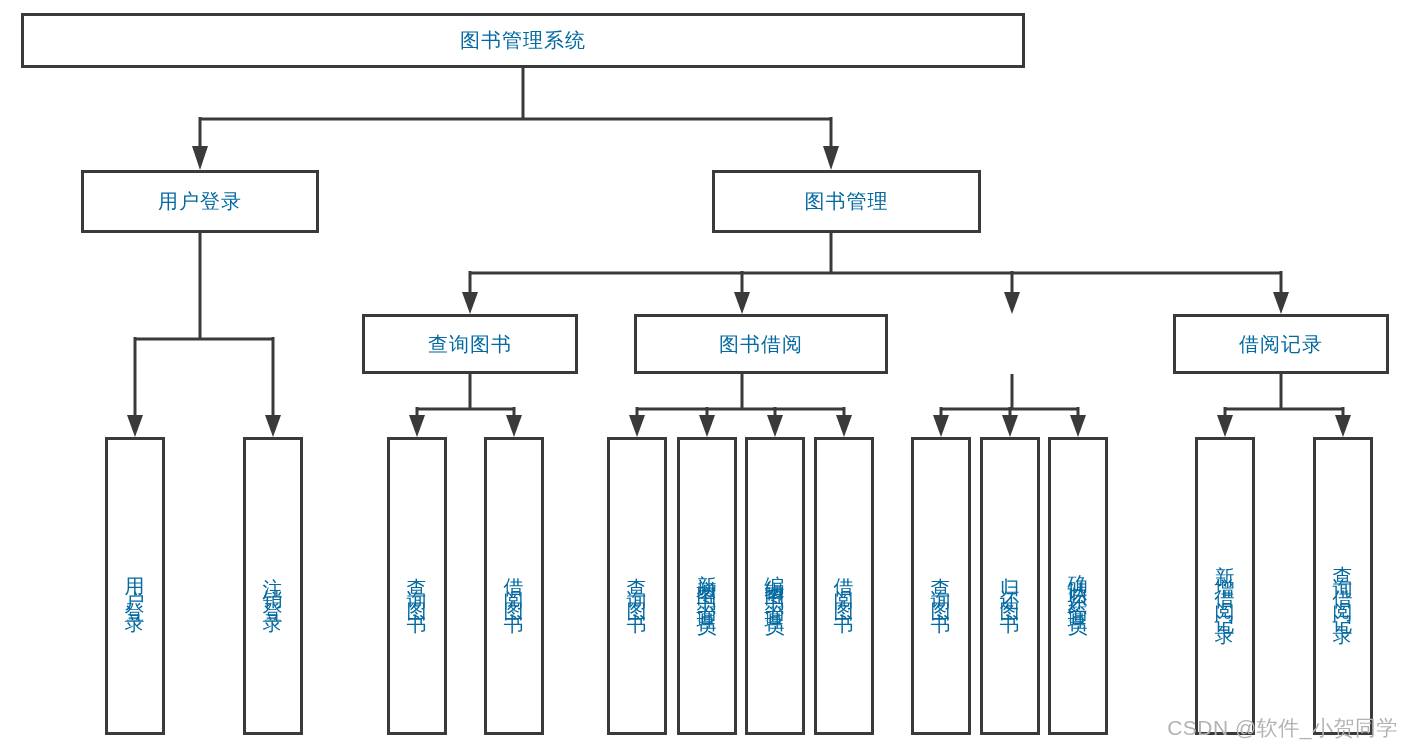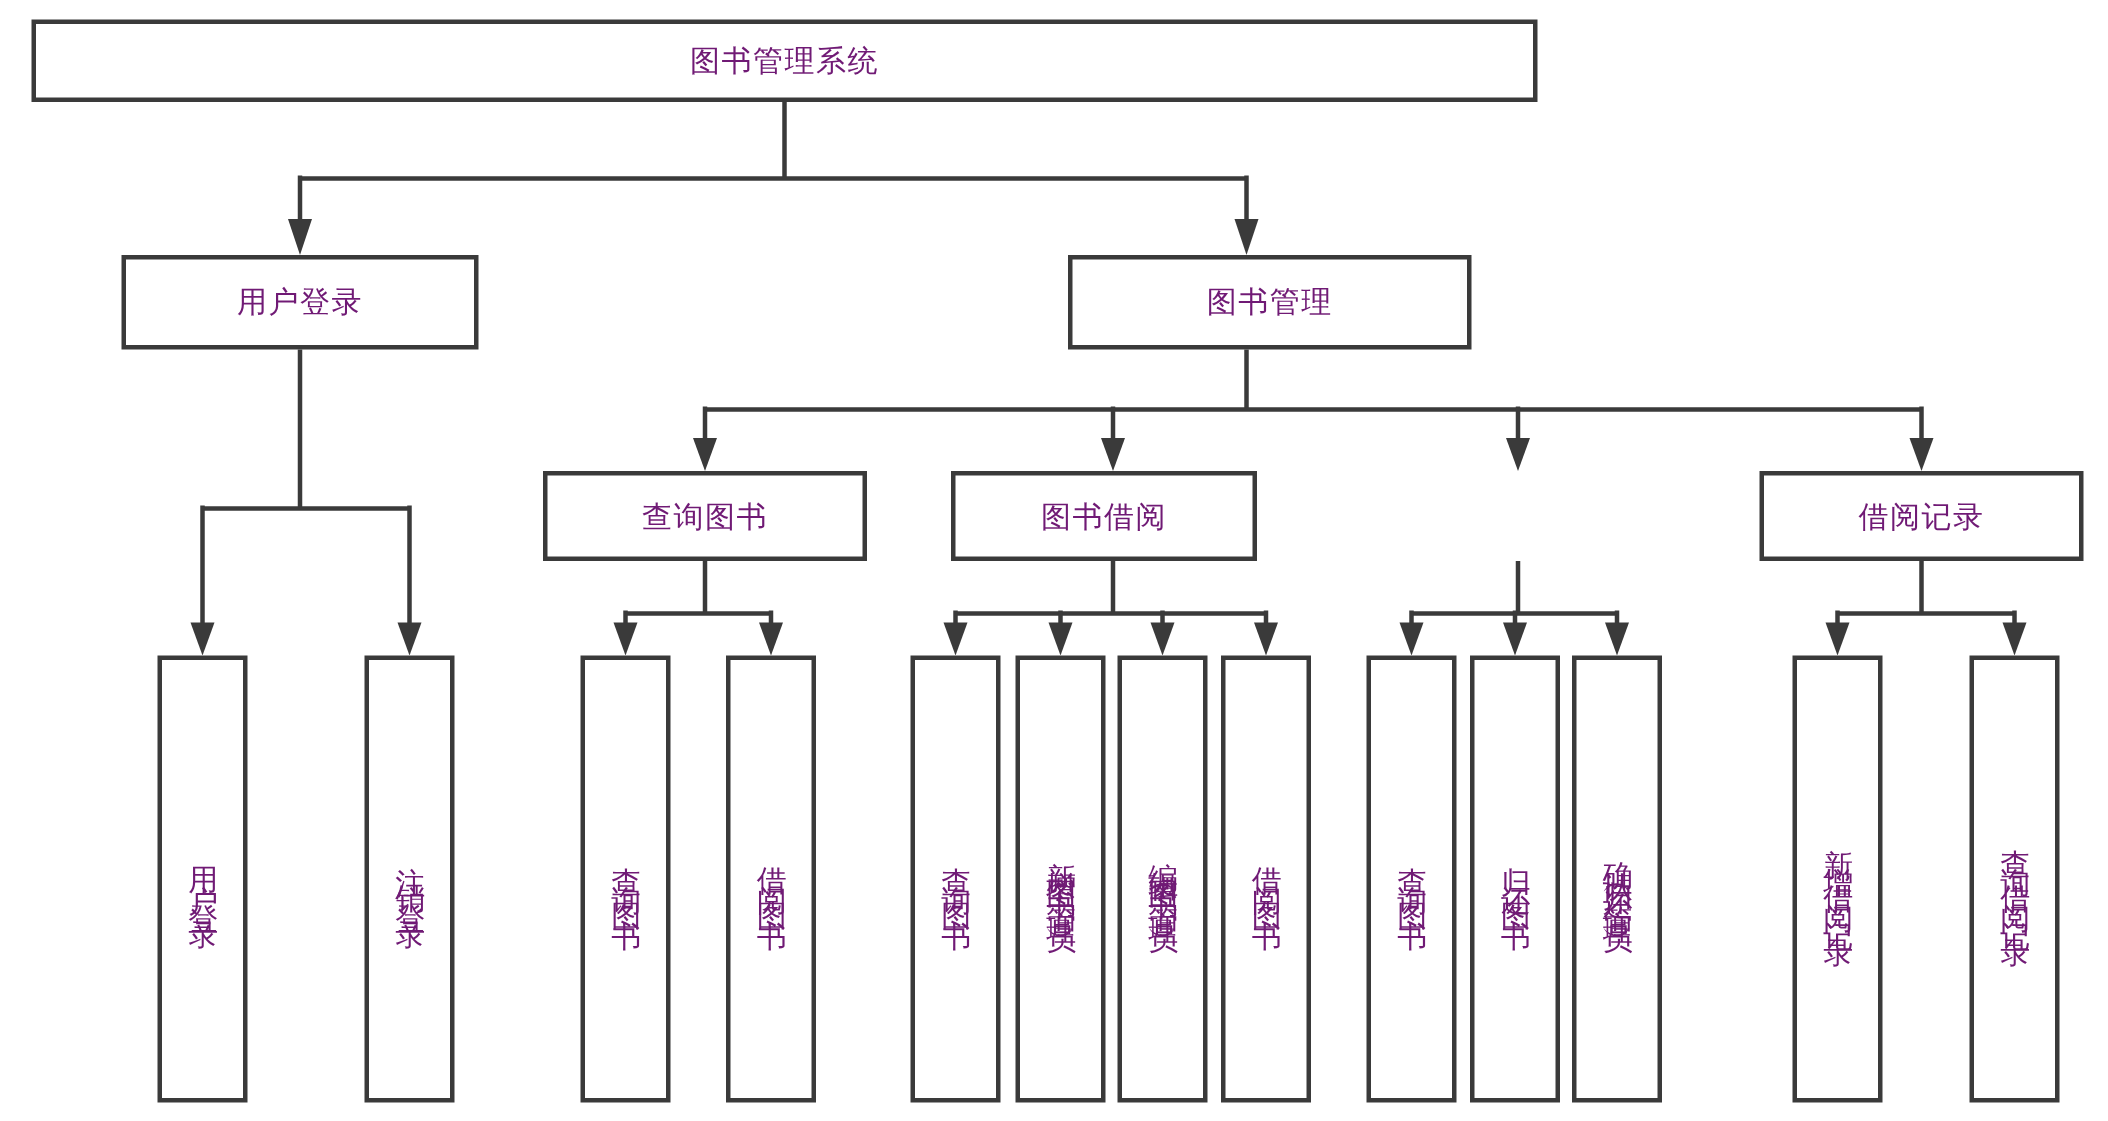--- a/index.html
+++ b/index.html
@@ -16,21 +16,21 @@
     left: 0; top: 0;
     z-index: 1;
   }
   .wire { stroke: #3a3a3a; stroke-width: 3; fill: none; }
   .head { fill: #3a3a3a; stroke: none; }
   .node {
     position: absolute;
     box-sizing: border-box;
     border: 3px solid #3a3a3a;
     background: #ffffff;
-    color: #701a75;
+    color: #0369a1;
     display: flex;
     align-items: center;
     justify-content: center;
     z-index: 2;
     font-size: 20px;
   }
   .h-node span { letter-spacing: 1px; white-space: nowrap; }
   .v-node span {
     writing-mode: vertical-rl;
     text-orientation: mixed;
@@ -138,21 +138,21 @@
   <div class="node h-node" style="left:81px; top:170px; width:238px; height:63px;">
     <span>用户登录</span>
   </div>
   <div class="node h-node" style="left:712px; top:170px; width:269px; height:63px;">
     <span>图书管理</span>
   </div>
 
   <div class="node h-node" style="left:362px; top:314px; width:216px; height:60px;">
     <span>查询图书</span>
   </div>
-  <div class="node h-node" style="left:634px; top:314px; width:204px; height:60px;">
+  <div class="node h-node" style="left:634px; top:314px; width:254px; height:60px;">
     <span>图书借阅</span>
   </div>
   <div class="node h-node" style="left:1173px; top:314px; width:216px; height:60px;">
     <span>借阅记录</span>
   </div>
 
   <div class="node v-node v-short" style="left:105px; top:437px; width:60px; height:298px;">
     <span>用户登录</span>
   </div>
   <div class="node v-node v-short" style="left:243px; top:437px; width:60px; height:298px;">
@@ -189,14 +189,15 @@
     <span>确认归还（管理员）</span>
   </div>
 
   <div class="node v-node v-med" style="left:1195px; top:437px; width:60px; height:298px;">
     <span>新增借阅记录</span>
   </div>
   <div class="node v-node v-med" style="left:1313px; top:437px; width:60px; height:298px;">
     <span>查询借阅记录</span>
   </div>
 
+  <div class="watermark">CSDN @软件_小贺同学</div>
 
 </div>
 
 </body></html>

